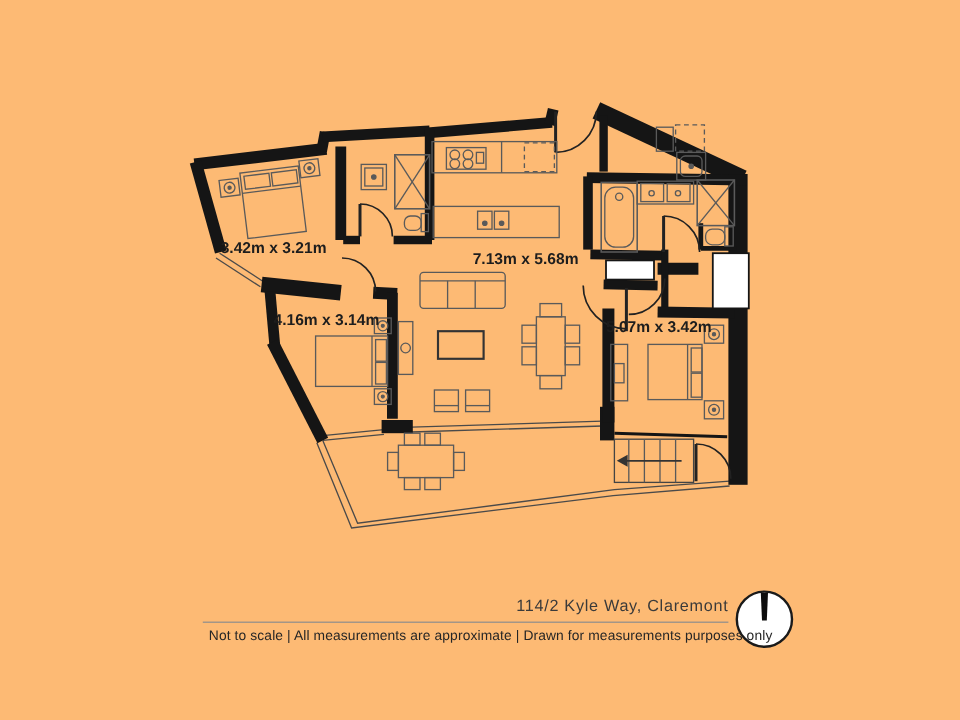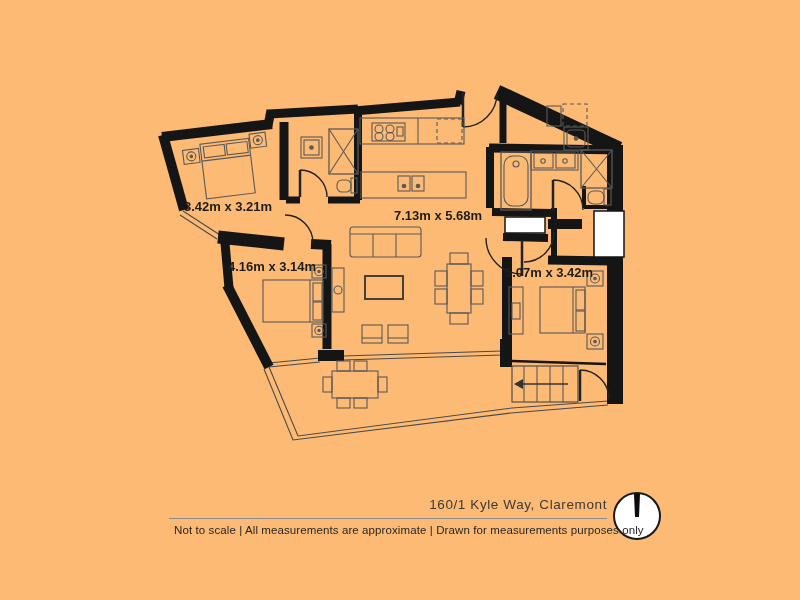--- a/index.html
+++ b/index.html
@@ -228,16 +228,16 @@
     <text x="272" y="271" class="dim-label">4.16m x 3.14m</text>
     <text x="549" y="277" class="dim-label">5.07m x 3.42m</text>
   </g>
 
   <g>
     <circle cx="637" cy="516" r="23" fill="#ffffff" stroke="#1a1a1a" stroke-width="2"></circle>
     <path d="M634,494 L640,494 L639,517 L635,517 Z" fill="#0c0c0c"></path>
   </g>
 </svg>
 
-<div class="footer-address">160/1 Kyle Way, Claremont</div>
+<div class="footer-address">114/2 Kyle Way, Claremont</div>
 <div class="footer-line"></div>
 <div class="footer-disclaimer">Not to scale  |  All measurements are approximate  |  Drawn for measurements purposes only</div>
 </div>
 
 </body></html>

